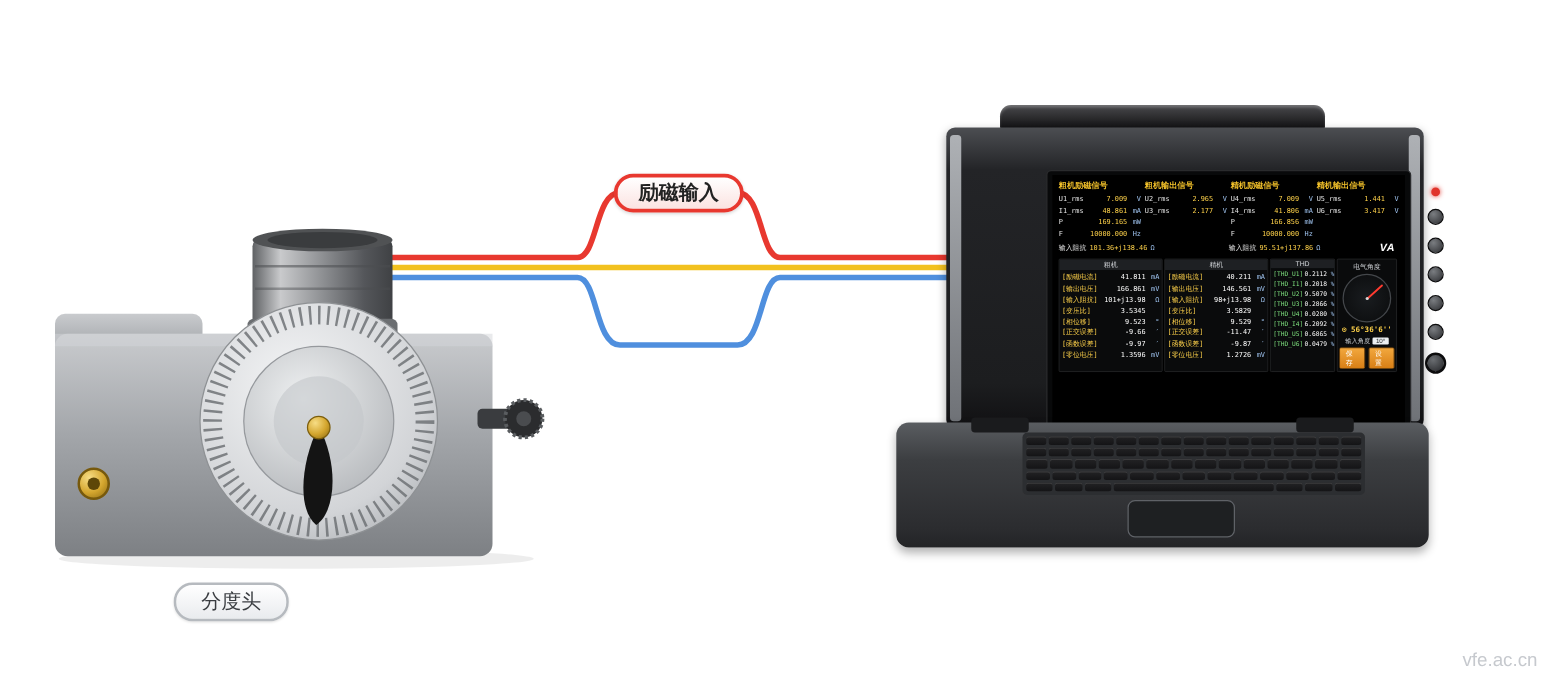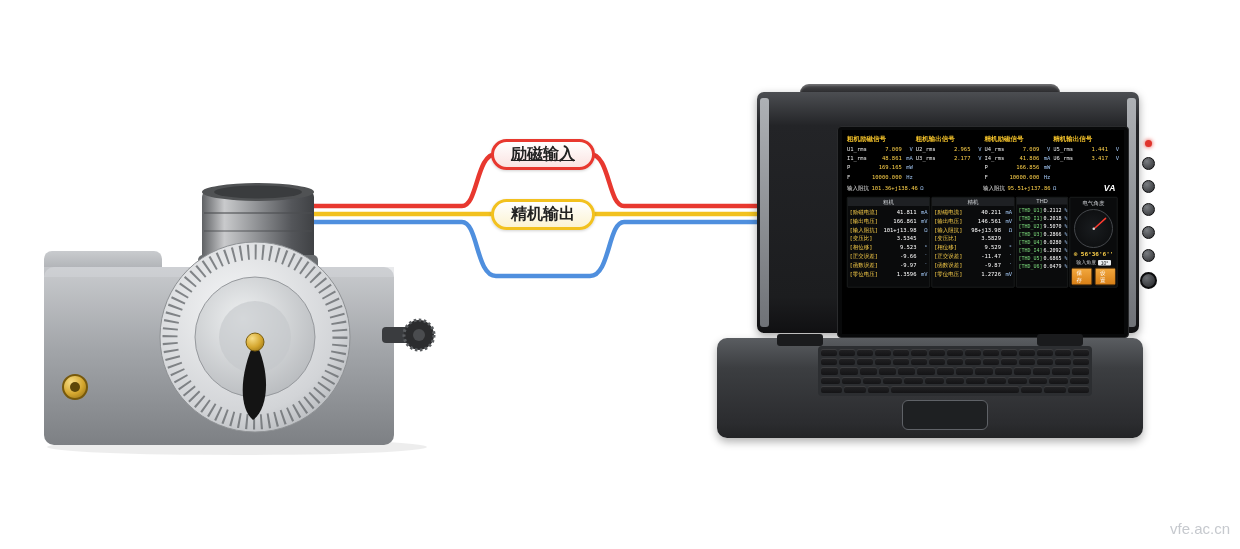--- a/index.html
+++ b/index.html
@@ -29,21 +29,21 @@
 
   
   .dividing-head{position:absolute;left:42px;top:179px}
 
   
   .tester{position:absolute;left:715px;top:84px;width:430px;height:358px}
   .handle{position:absolute;left:85px;top:0;width:260px;height:26px;border-radius:9px;
           background:linear-gradient(180deg,#4a4a4d,#131315 70%);box-shadow:inset 0 2px 2px rgba(255,255,255,.22)}
   .hpost{position:absolute;top:16px;width:16px;height:10px;background:#1b1b1d}
   .hpost-l{left:95px}.hpost-r{left:319px}
-  .case{position:absolute;left:42px;top:8px;width:382px;height:241px;border-radius:7px;
+  .case{position:absolute;left:42px;top:18px;width:382px;height:241px;border-radius:7px;
         background:linear-gradient(180deg,#4c4e52,#232427 14%,#1c1d1f 85%,#101012);
         box-shadow:0 3px 8px rgba(0,0,0,.35)}
   .rail{position:absolute;top:6px;width:9px;height:229px;border-radius:3px;
         background:linear-gradient(180deg,#aeb1b5,#6f7277)}
   .rail-l{left:3px}.rail-r{right:3px}
   .bezel{position:absolute;left:80px;top:34px;width:292px;height:212px;background:#08090a;
          border-radius:4px;border:1px solid #2a2b2d}
   .screen{position:absolute;left:85px;top:38px;width:282px;height:204px;background:#000;overflow:hidden}
   .screen-inner{position:relative;width:564px;height:408px;transform:scale(.5);transform-origin:0 0;
                 background:#000;padding:8px 10px;font-family:"DejaVu Sans Mono",monospace}
@@ -501,17 +501,17 @@
             <div class="key" style="flex-grow: 6;"></div>
             <div class="key" style="flex-grow: 1;"></div>
             <div class="key" style="flex-grow: 1;"></div>
             <div class="key" style="flex-grow: 1;"></div>
           </div>
         </div>
       <div class="touchpad"></div>
     </div>
   </div>
 
-  <div class="pill pill-ex" style="border-color: rgb(232, 56, 47); background: linear-gradient(rgb(255, 255, 255), rgb(251, 227, 225)); text-decoration: underline;">励磁输入</div>
-  <div class="pill pill-fine" style="border-color: rgb(242, 193, 31); background: linear-gradient(rgb(255, 255, 255), rgb(252, 243, 210));">精机输出</div>
-
+  <div class="pill pill-ex" style="border-color: rgb(232, 56, 47); background: linear-gradient(rgb(255, 255, 255), rgb(251, 227, 225));">励磁输入</div>
+
+  <div class="caption caption-left">分度头</div>
   <div class="watermark">vfe.ac.cn</div>
 </div>
 
 </body></html>

